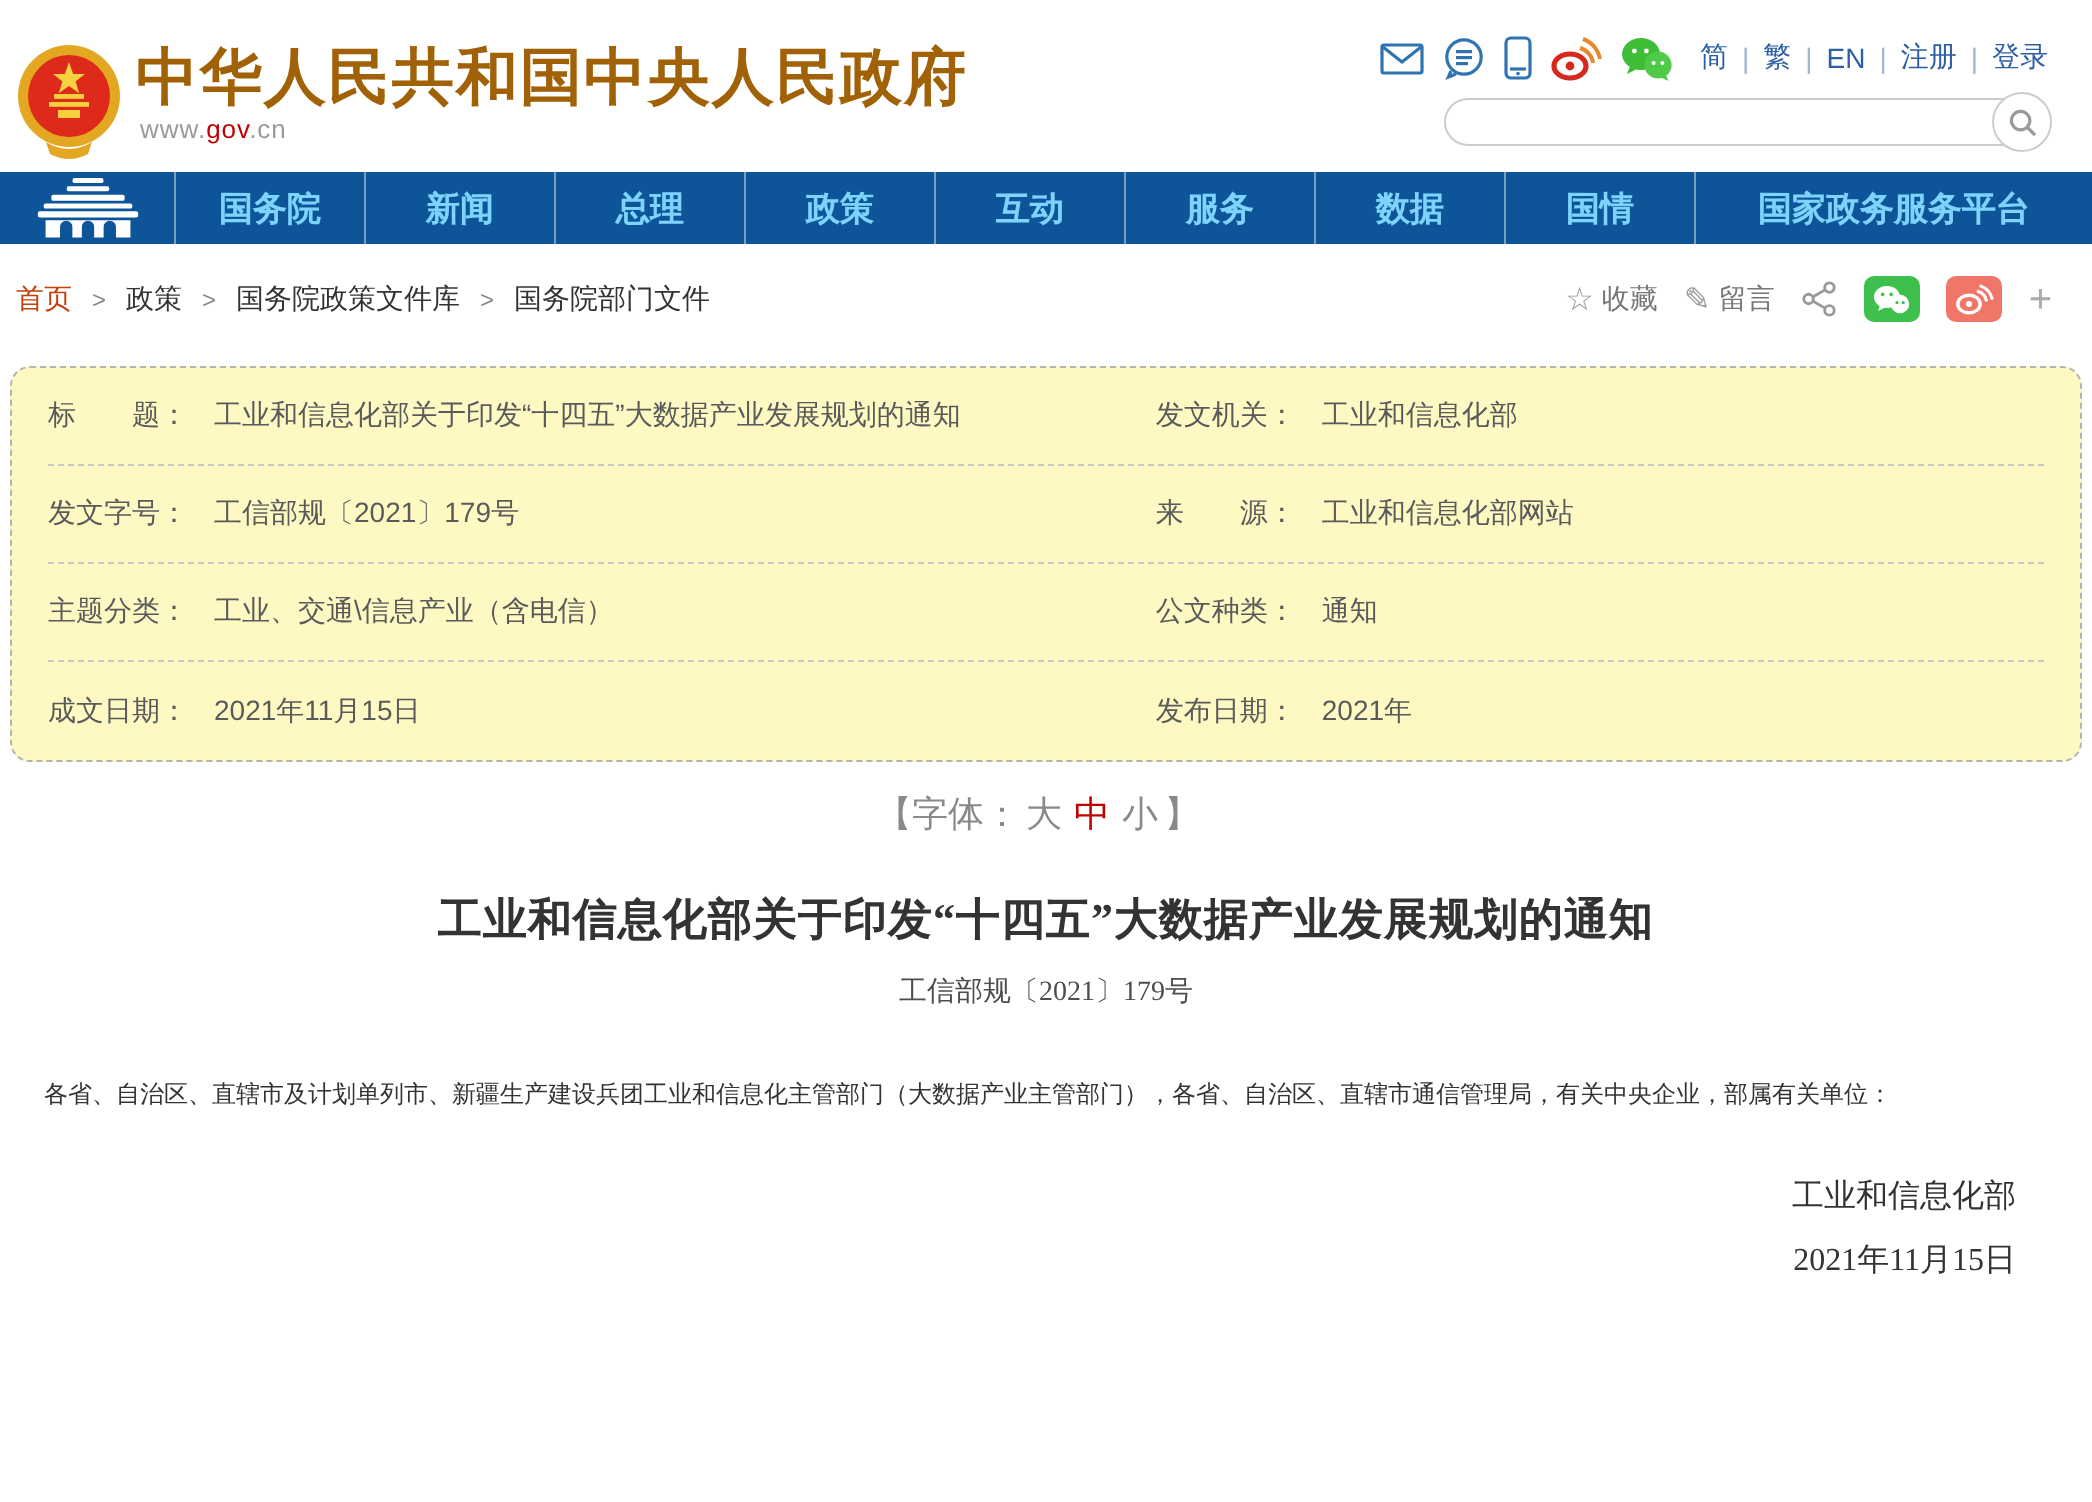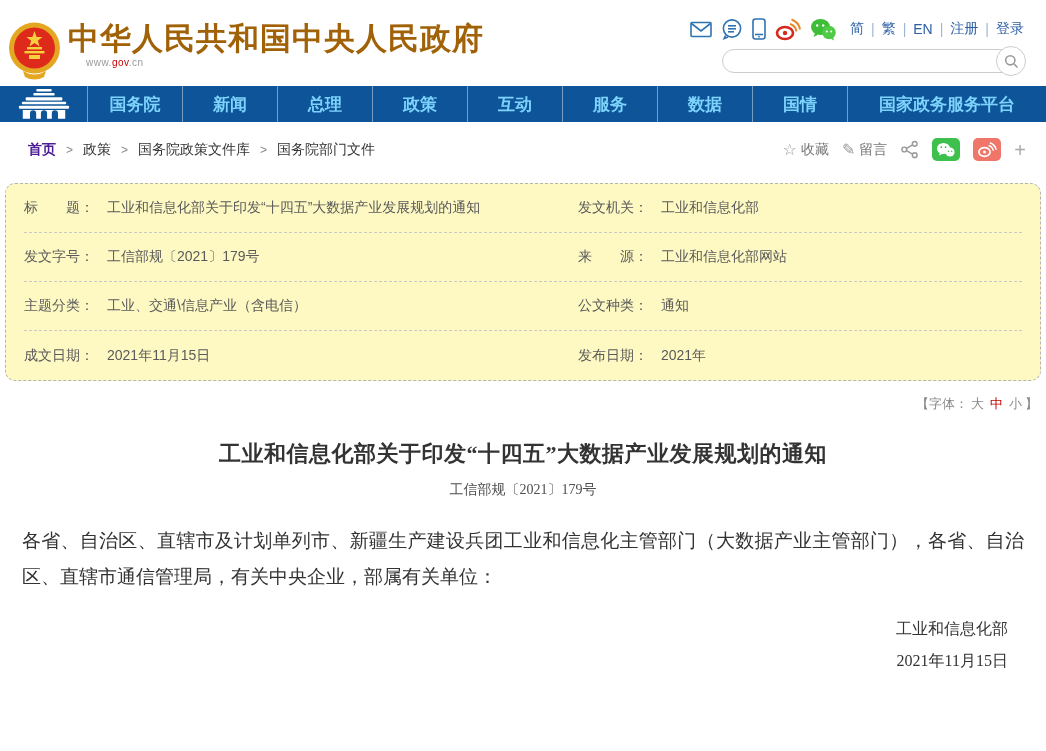--- a/index.html
+++ b/index.html
@@ -8,21 +8,21 @@
     width:1046px; height:751px; margin:0 auto; position:relative;
     font-family:"Liberation Sans", sans-serif; color:#333; overflow:hidden;
   }
   
   .header { position:relative; height:86px; background:#fff; }
   .emblem { position:absolute; left:8px; top:21px; width:53px; height:59px; }
   .site-title {
     position:absolute; left:68px; top:18px; font-size:31px; font-weight:bold;
     color:#a16207; letter-spacing:1px; font-family:"Liberation Sans", sans-serif;
   }
-  .site-url { position:absolute; left:70px; top:57px; font-size:10px; color:#9a9a9a; letter-spacing:.5px;margin-left:16px; }
+  .site-url { position:absolute; left:70px; top:57px; font-size:13px; color:#9a9a9a; letter-spacing:.5px; }
   .site-url .gov { color:#c20000; }
   .header-right { position:absolute; right:22px; top:16px; display:flex; flex-direction:column; align-items:flex-end; }
   .quick-row { display:flex; align-items:center; gap:9px; height:26px; }
   .quick-row .qicon { display:inline-flex; align-items:center; }
   .lang-links { display:flex; align-items:center; gap:7px; font-size:14px; margin-left:4px; }
   .lang-links a { color:#2d5fa6; text-decoration:none; cursor:pointer; }
   .lang-links .sep { color:#9db6d3; }
   .search-wrap { position:relative; margin-top:7px; width:302px; height:24px; }
   .search-input {
     width:100%; height:24px; border:1px solid #ccc; border-radius:12px;
@@ -39,52 +39,52 @@
     color:#7dd3fc; font-size:17px; font-weight:bold; cursor:pointer;
     border-right:1px solid rgba(210,220,230,.55);
   }
   .nav-home { flex:0 0 88px; }
   .nav-item { flex:0 0 95px; }
   .nav-item-wide { flex:1; border-right:none; }
   
   .crumb-row { display:flex; align-items:center; justify-content:space-between; padding:16px 20px 10px 8px; }
   .crumbs { font-size:14px; color:#333; display:flex; align-items:center; gap:10px; }
   .crumbs a { text-decoration:none; color:#333; cursor:pointer; }
-  .crumbs a.home { color:#4c1d95; font-weight:bold;margin-left:20px; }
+  .crumbs a.home { color:#c2410c; font-weight:normal; }
   .crumbs .gt { color:#888; font-size:12px; }
   .page-tools { display:flex; align-items:center; gap:13px; color:#777; font-size:14px; }
   .tool { display:inline-flex; align-items:center; gap:4px; cursor:pointer; color:#777; }
   .tool .glyph { font-size:16px; color:#999; }
   .sq-icon { width:28px; height:23px; border-radius:5px; display:inline-flex; align-items:center; justify-content:center; cursor:pointer; }
   .sq-wechat { background:#3ec14c; }
   .sq-weibo { background:#ef7668; }
   .plus-tool { font-size:20px; color:#aaa; cursor:pointer; line-height:1; }
   
   .meta-card {
     margin:12px 5px 0 5px; border:1px dashed #b3b3b3; border-radius:10px;
     padding:0 18px; background:#fef9c3;
   }
   .meta-row { display:flex; align-items:center; min-height:49px; border-bottom:1px dashed #c9c9c9; font-size:14px; color:#5a5a5a; }
   .meta-row:last-child { border-bottom:none; }
   .meta-cell-l { flex:0 0 55.5%; display:flex; align-items:baseline; }
   .meta-cell-r { flex:1; display:flex; align-items:center; }
   .meta-label { white-space:pre; color:#5a5a5a; }
   .meta-value { margin-left:13px; color:#5a5a5a; }
   
-  .fontsize-bar { text-align:right; padding:14px 8px 0 0; font-size:13px; color:#8a8a8a; }
+  .fontsize-bar { text-align:center; padding:14px 8px 0 0; font-size:18px; color:#8a8a8a; }
   .fontsize-bar .fs-opt { cursor:pointer; margin:0 3px; color:#8a8a8a; }
   .fontsize-bar .fs-active { color:#c20000; }
   
   .article { padding:0 22px; font-family:"Liberation Serif", serif; }
   .art-title {
     margin-top:26px; text-align:center; font-size:22px; font-weight:bold; color:#333;
     letter-spacing:.5px;
   }
   .art-docnum { margin-top:12px; text-align:center; font-size:14px; color:#4d4d4d; }
-  .art-p { margin-top:24px; font-size:19px; line-height:36px; color:#333; text-align:justify;font-family:Liberation Serif, serif; }
+  .art-p { margin-top:24px; font-size:12px; line-height:36px; color:#333; text-align:justify;font-family:Liberation Serif, serif; }
   .art-p.indent { text-indent:2em; margin-top:14px; }
   .signature-block { margin-top:18px; text-align:right; padding-right:16px; font-size:16px; line-height:32px; color:#333; }
   svg { display:block; }
 </style>
 </head>
 <body>
 
 <div class="header">
   <span class="emblem">
     <svg width="53" height="59" viewBox="0 0 53 59">

